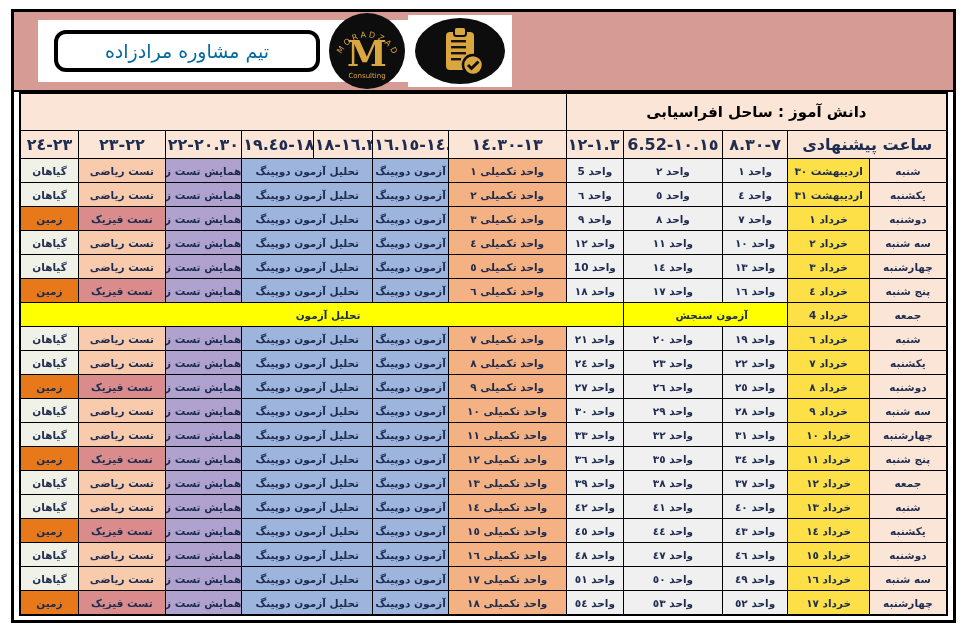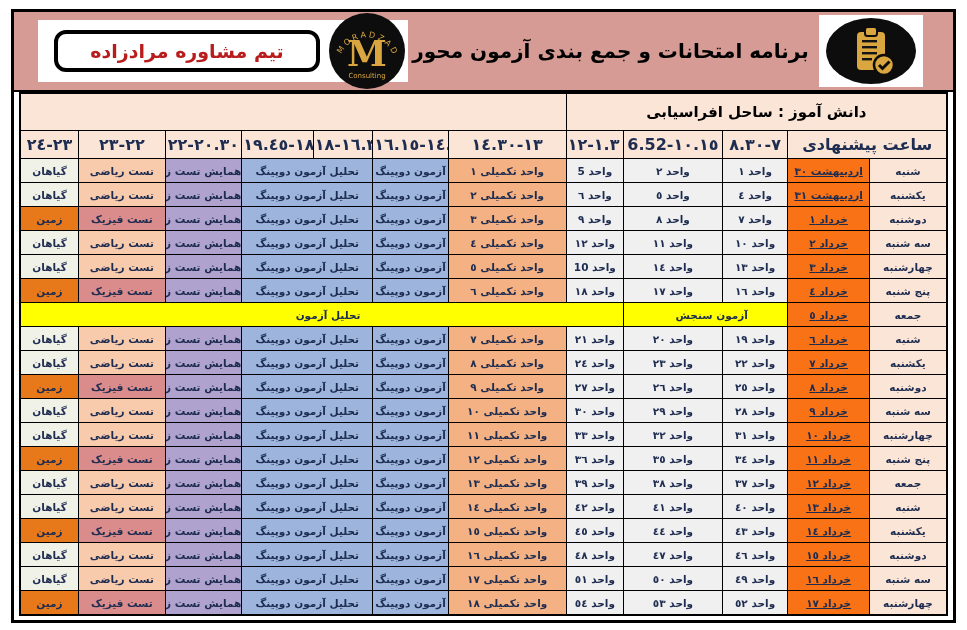--- a/index.html
+++ b/index.html
@@ -4,36 +4,36 @@
 <style>
   html,body{margin:0;padding:0;background:#ffffff;}
   body{width:967px;height:630px;font-family:"DejaVu Sans",sans-serif;overflow:hidden;}
   .page{margin:9px 11px;border:3px solid #000;background:#fff;}
 
   
   .banner{height:78px;background:#D69B95;border-bottom:2px solid #000;display:flex;align-items:center;direction:ltr;}
   .logo-patch{position:relative;background:#fff;width:370px;height:62px;margin-left:24px;display:flex;align-items:center;}
   .team-box{border:4px solid #000;border-radius:12px;background:#fff;margin-left:16px;width:258px;height:34px;
             display:flex;align-items:center;justify-content:center;}
-  .team-box span{font-weight:bold;font-size:19px;color:#b91c1c;white-space:nowrap;text-align:right;}
+  .team-box span{font-weight:normal;font-size:19px;color:#0369a1;white-space:nowrap;text-align:right;}
   .logo-circle{position:absolute;right:2px;top:-8px;width:78px;height:78px;}
   .banner-title{flex:1;text-align:center;font-weight:bold;font-size:20px;color:#000;padding-right:6px;}
   .icon-patch{background:#fff;width:104px;height:72px;margin-right:30px;display:flex;align-items:center;justify-content:center;}
 
   
   .table-wrap{padding:0 5px 4px;background:#fff;direction:rtl;}
   table{width:100%;border-collapse:collapse;table-layout:fixed;border:2px solid #000;}
   td,th{border:1.5px solid #000;height:23px;padding:0 1px;font-size:10.5px;font-weight:bold;
         color:#1D2C50;text-align:center;vertical-align:middle;white-space:nowrap;overflow:hidden;}
   .student-cell{background:#FBE5D6;height:36px;font-size:15px;color:#000;}
   .student-empty{background:#FBE5D6;height:36px;}
   th{background:#FBE5D6;height:27px;font-size:16px;}
   th.time{direction:ltr;}
   .day{background:#FBE5D6;}
-  .date{background:#f97316;text-decoration:underline;}
+  .date{background:#fde047;}
   .unit{background:#F0F0F0;}
   .takmili{background:#F4B183;}
   .blue{background:#9DB5DC;}
   .purple{background:#AFA2CE;}
   .peach{background:#F8CBAD;}
   .rose{background:#D98C8B;}
   .plants{background:#F0F1E7;}
   .earth{background:#E8791B;}
   .yellow{background:#FFFF00;padding-left:13px;}
 </style>
@@ -50,21 +50,20 @@
       <svg class="logo-circle" viewBox="0 0 78 78">
         <circle cx="39" cy="39" r="38" fill="#0d0d0d"></circle>
         <path id="arcp" d="M 12 46 A 28 28 0 0 1 66 46" fill="none"></path>
         <text fill="#D9A63F" font-size="8" letter-spacing="2.5" font-family="DejaVu Sans, sans-serif">
           <textPath href="#arcp" startOffset="4">MORADZADE</textPath>
         </text>
         <text x="39" y="54" text-anchor="middle" fill="#D9A63F" font-size="36" font-weight="bold" font-family="DejaVu Serif, serif">M</text>
         <text x="39" y="66" text-anchor="middle" fill="#D9A63F" font-size="7">Consulting</text>
       </svg>
     </div>
-    <div class="banner-title">برنامه امتحانات و جمع بندی آزمون محور</div>
     <div class="icon-patch">
       <svg width="94" height="68" viewBox="0 0 94 68">
         <ellipse cx="47" cy="34" rx="45" ry="33" fill="#0d0d0d"></ellipse>
         <rect x="33" y="15" width="28" height="38" rx="4" fill="#D9A63F"></rect>
         <rect x="41" y="10" width="12" height="9" rx="2.5" fill="#D9A63F" stroke="#0d0d0d" stroke-width="2"></rect>
         <rect x="38" y="23" width="15" height="2.4" fill="#141414"></rect>
         <rect x="38" y="29" width="15" height="2.4" fill="#141414"></rect>
         <rect x="38" y="35" width="15" height="2.4" fill="#141414"></rect>
         <rect x="38" y="41" width="10" height="2.4" fill="#141414"></rect>
         <circle cx="60" cy="48" r="10" fill="#D9A63F" stroke="#0d0d0d" stroke-width="2.5"></circle>
@@ -180,21 +179,21 @@
             <td class="unit">واحد ١٨</td>
             <td class="takmili">واحد تکمیلی ٦</td>
             <td class="blue">آزمون دوپینگ</td>
             <td class="blue" colspan="2">تحلیل آزمون دوپینگ</td>
             <td class="purple">همایش تست زنی</td>
             <td class="rose">تست فیزیک</td>
             <td class="earth">زمین</td>
           </tr>
           <tr>
             <td class="day">جمعه</td>
-            <td class="date">خرداد ٥</td>
+            <td class="date">خرداد 4</td>
             <td class="yellow" colspan="2">آزمون سنجش</td>
             <td class="yellow" colspan="8">تحلیل آزمون</td>
           </tr>
           <tr>
             <td class="day">شنبه</td>
             <td class="date">خرداد ٦</td>
             <td class="unit">واحد ١٩</td>
             <td class="unit">واحد ٢٠</td>
             <td class="unit">واحد ٢١</td>
             <td class="takmili">واحد تکمیلی ٧</td>

